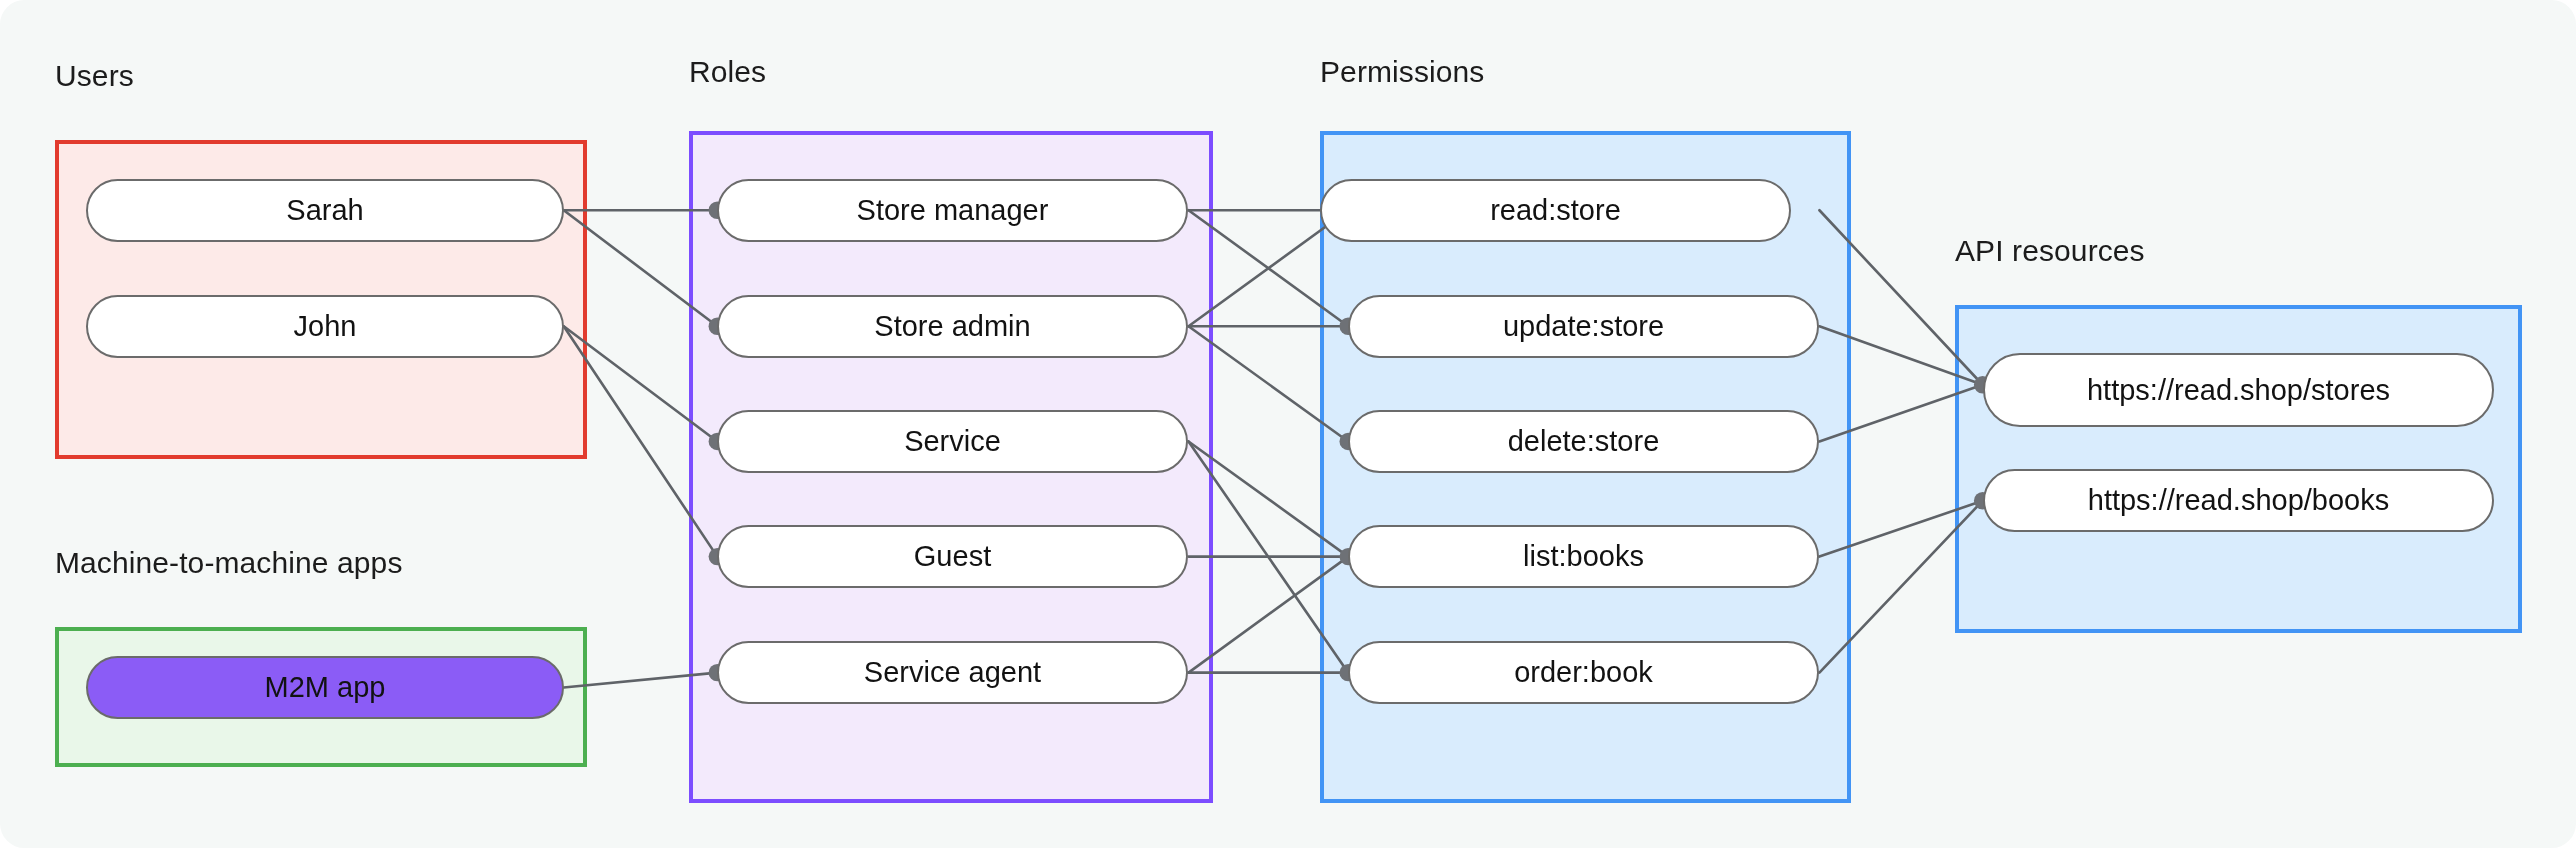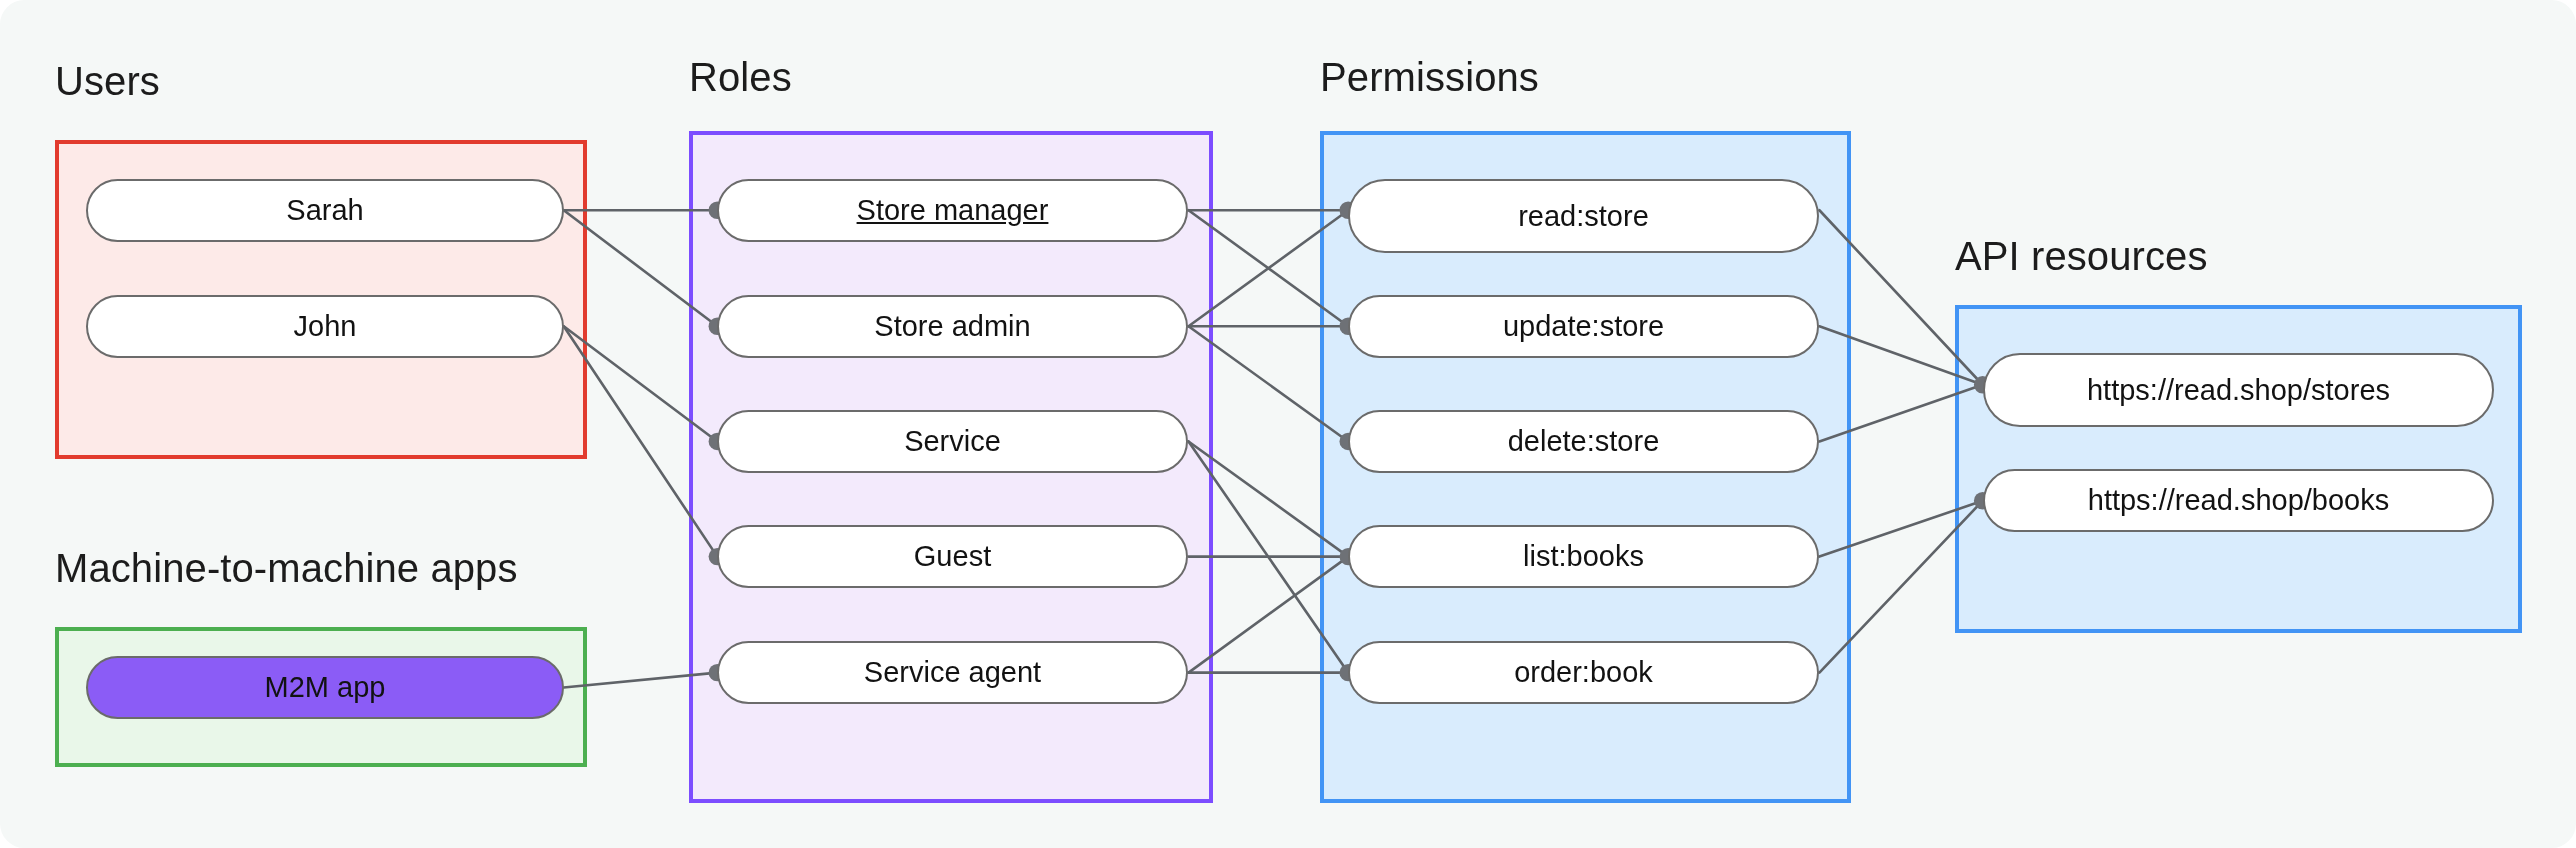--- a/index.html
+++ b/index.html
@@ -26,21 +26,21 @@
     position: absolute;
     left: 0;
     top: 0;
     width: 2576px;
     height: 848px;
     pointer-events: none;
     z-index: 2;
   }
   .group-label {
     position: absolute;
-    font-size: 40px;
+    font-size: 30px;
     color: #1c1c1c;
     white-space: nowrap;
     letter-spacing: 0.1px;
     z-index: 1;
   }
   .group-box {
     position: absolute;
     border-style: solid;
     border-width: 4.4px;
     box-sizing: border-box;
@@ -114,36 +114,36 @@
     <div class="group-label" style="left: 1955px; top: 234px;">API resources</div>
     <div class="node" style="left: 86px; top: 179px; width: 478px; height: 63px; border-color: rgb(107, 107, 107); background: rgb(255, 255, 255); color: rgb(18, 18, 18);">
       <span class="node-label">Sarah</span>
     </div>
     <div class="node" style="left: 86px; top: 295px; width: 478px; height: 63px; border-color: rgb(107, 107, 107); background: rgb(255, 255, 255); color: rgb(18, 18, 18);">
       <span class="node-label">John</span>
     </div>
     <div class="node" style="left: 86px; top: 656px; width: 478px; height: 63px; border-color: rgb(107, 107, 107); background: #8b5cf6; color: rgb(18, 18, 18);">
       <span class="node-label">M2M app</span>
     </div>
-    <div class="node" style="left: 717px; top: 179px; width: 471px; height: 63px; border-color: rgb(107, 107, 107); background: rgb(255, 255, 255); color: rgb(18, 18, 18); text-decoration: underline;">
+    <div class="node" style="left: 717px; top: 179px; width: 471px; height: 63px; border-color: rgb(107, 107, 107); background: rgb(255, 255, 255); color: rgb(18, 18, 18);">
       <span class="node-label">Store manager</span>
     </div>
     <div class="node" style="left: 717px; top: 295px; width: 471px; height: 63px; border-color: rgb(107, 107, 107); background: rgb(255, 255, 255); color: rgb(18, 18, 18); text-align: center;">
       <span class="node-label">Store admin</span>
     </div>
     <div class="node" style="left: 717px; top: 410px; width: 471px; height: 63px; border-color: rgb(107, 107, 107); background: rgb(255, 255, 255); color: rgb(18, 18, 18);">
       <span class="node-label">Service</span>
     </div>
     <div class="node" style="left: 717px; top: 525px; width: 471px; height: 63px; border-color: rgb(107, 107, 107); background: rgb(255, 255, 255); color: rgb(18, 18, 18);">
       <span class="node-label">Guest</span>
     </div>
     <div class="node" style="left: 717px; top: 641px; width: 471px; height: 63px; border-color: rgb(107, 107, 107); background: rgb(255, 255, 255); color: rgb(18, 18, 18);">
       <span class="node-label">Service agent</span>
     </div>
-    <div class="node" style="left: 1348px; top: 179px; width: 471px; height: 74px; border-color: rgb(107, 107, 107); background: rgb(255, 255, 255); color: rgb(18, 18, 18);">
+    <div class="node" style="left: 1320px; top: 179px; width: 471px; height: 63px; border-color: rgb(107, 107, 107); background: rgb(255, 255, 255); color: rgb(18, 18, 18);">
       <span class="node-label">read:store</span>
     </div>
     <div class="node" style="left: 1348px; top: 295px; width: 471px; height: 63px; border-color: rgb(107, 107, 107); background: rgb(255, 255, 255); color: rgb(18, 18, 18);">
       <span class="node-label">update:store</span>
     </div>
     <div class="node" style="left: 1348px; top: 410px; width: 471px; height: 63px; border-color: rgb(107, 107, 107); background: rgb(255, 255, 255); color: rgb(18, 18, 18);">
       <span class="node-label">delete:store</span>
     </div>
     <div class="node" style="left: 1348px; top: 525px; width: 471px; height: 63px; border-color: rgb(107, 107, 107); background: rgb(255, 255, 255); color: rgb(18, 18, 18);">
       <span class="node-label">list:books</span>

